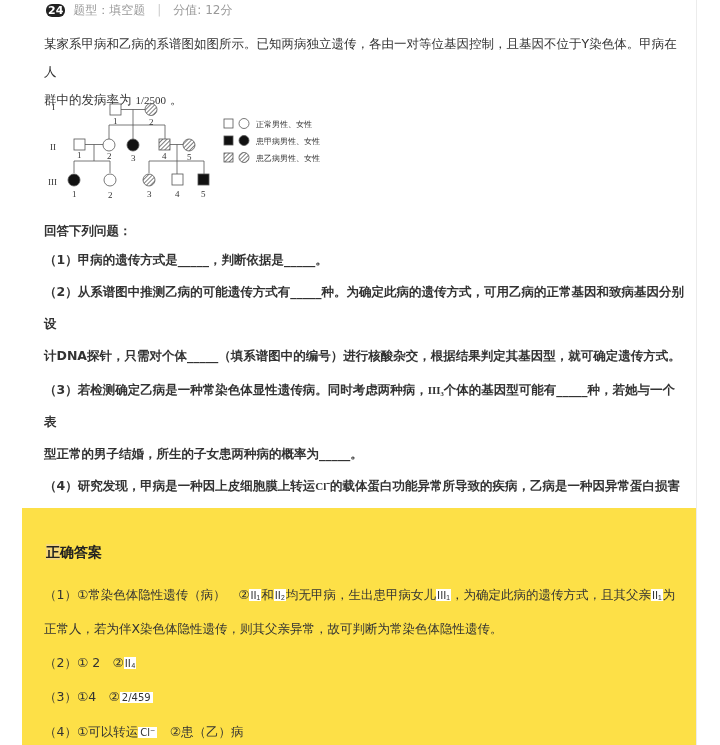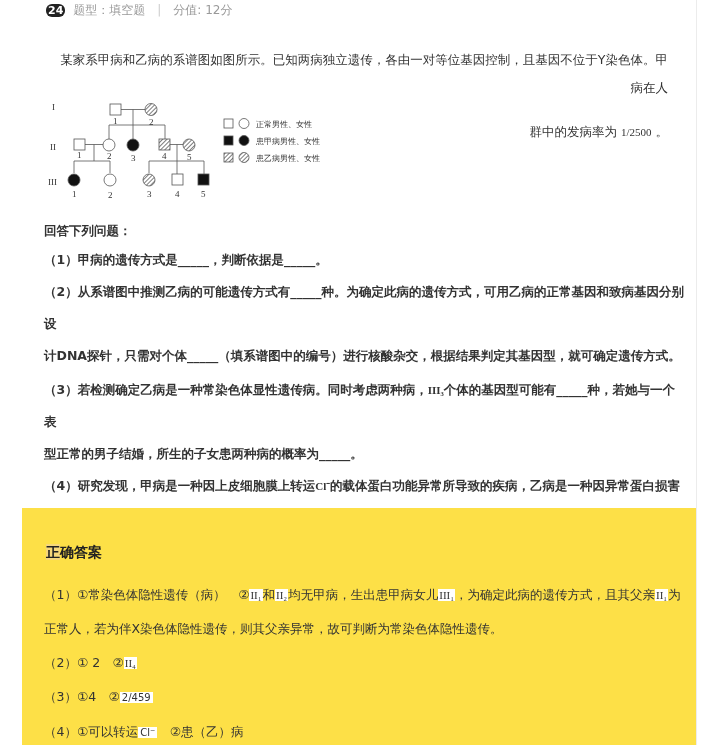--- a/index.html
+++ b/index.html
@@ -21,21 +21,21 @@
   .qnum {
     display: inline-block; background: #222; color: #fff; font-weight: bold;
     font-size: 11px; line-height: 13px; padding: 0 2px; border-radius: 6px;
     margin-right: 8px;
   }
   .sep { margin: 0 12px; color: #ccc; }
   .stem {
     position: absolute; left: 44px; top: 30px; width: 640px;
     font-size: 12.5px; line-height: 28px; color: #333;
   }
-  .stem p { margin: 16px; text-align: right; }
+  .stem p { margin: 0; }
   .serif { font-family: "Liberation Serif", serif; font-size: 11px; }
   .pedigree {
     position: absolute; left: 44px; top: 96px; width: 300px; height: 110px;
   }
   .questions {
     position: absolute; left: 44px; top: 220px; width: 640px;
     font-size: 12.5px; color: #333;
   }
   .questions p { margin: 0; line-height: 22px; font-weight: bold; }
   .q-intro { margin-bottom: 2px !important; }
@@ -46,21 +46,21 @@
   }
   .answer-title {
     position: absolute; left: 24px; top: 36px; font-size: 14px; font-weight: bold; color: #222;
   }
   .answer-title .hl { background: #f6d77a; }
   .answer-body {
     position: absolute; left: 22px; top: 70px; width: 640px; font-size: 12.5px; color: #333;
   }
   .answer-body p { margin: 0; }
   .ans-row { line-height: 34px; }
-  .roman { font-family: Liberation Serif, serif; font-size: 11px; background: #fff; padding: 0 1px; }
+  .roman { font-family: Liberation Sans, sans-serif; font-size: 11px; background: #fff; padding: 0 1px; }
   .small-num { font-size: 10px; background: #fff; padding: 0 2px; text-align: right; }
 </style>
 </head>
 <body>
 
 <div class="right-divider"></div>
 
 <div class="header">
   <span class="qnum">24</span>
   <span>题型：填空题</span>

